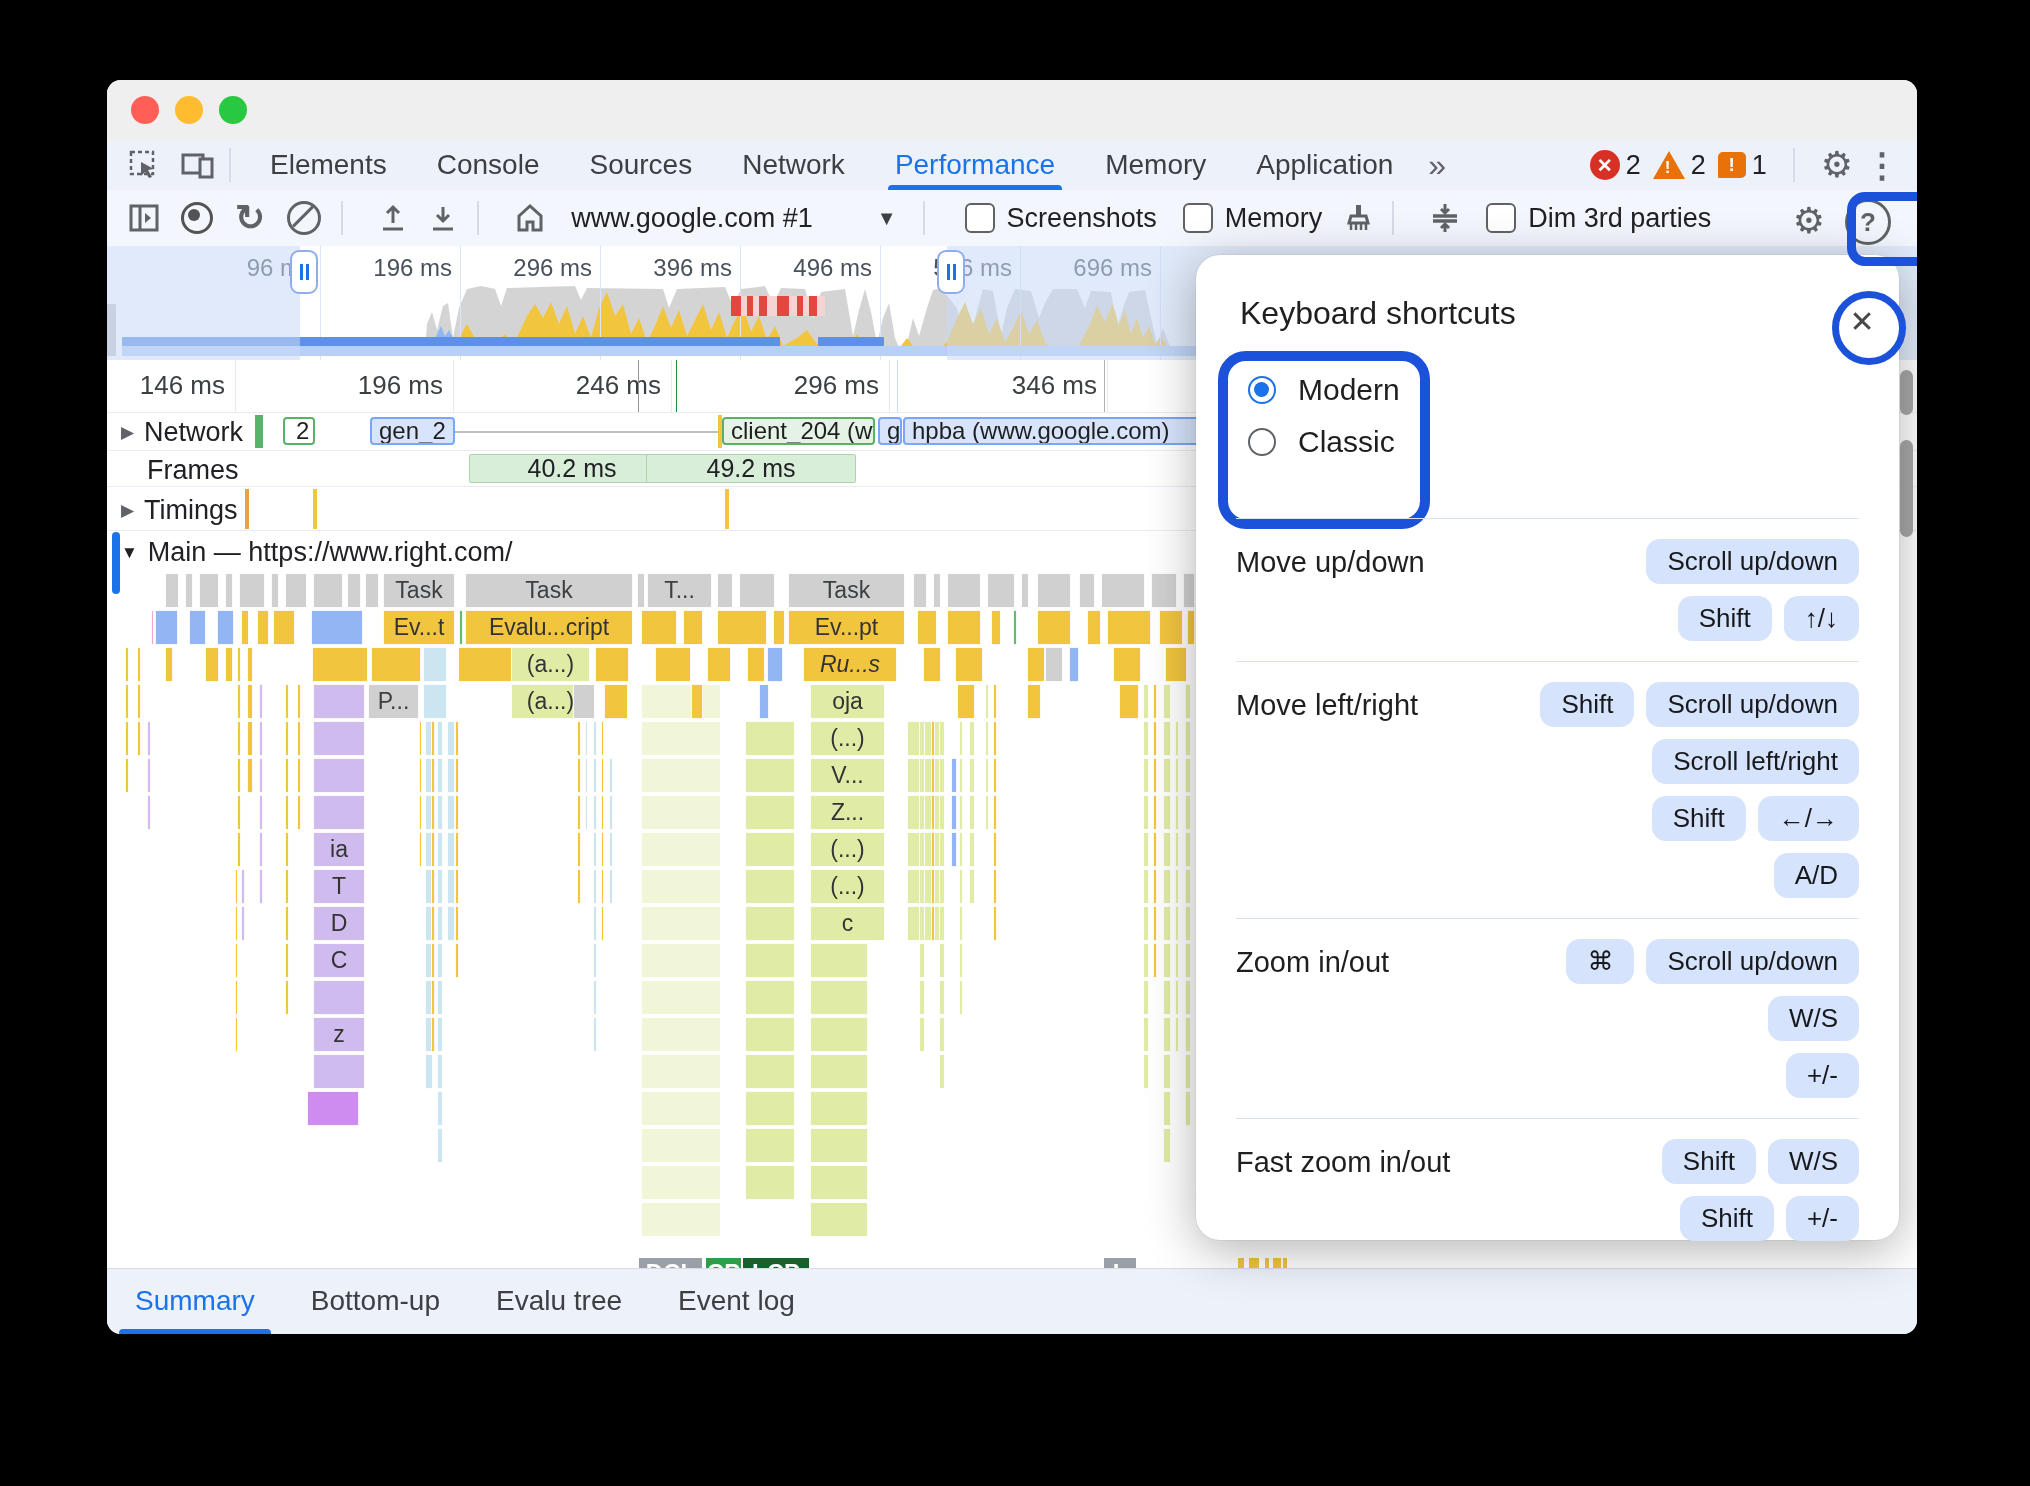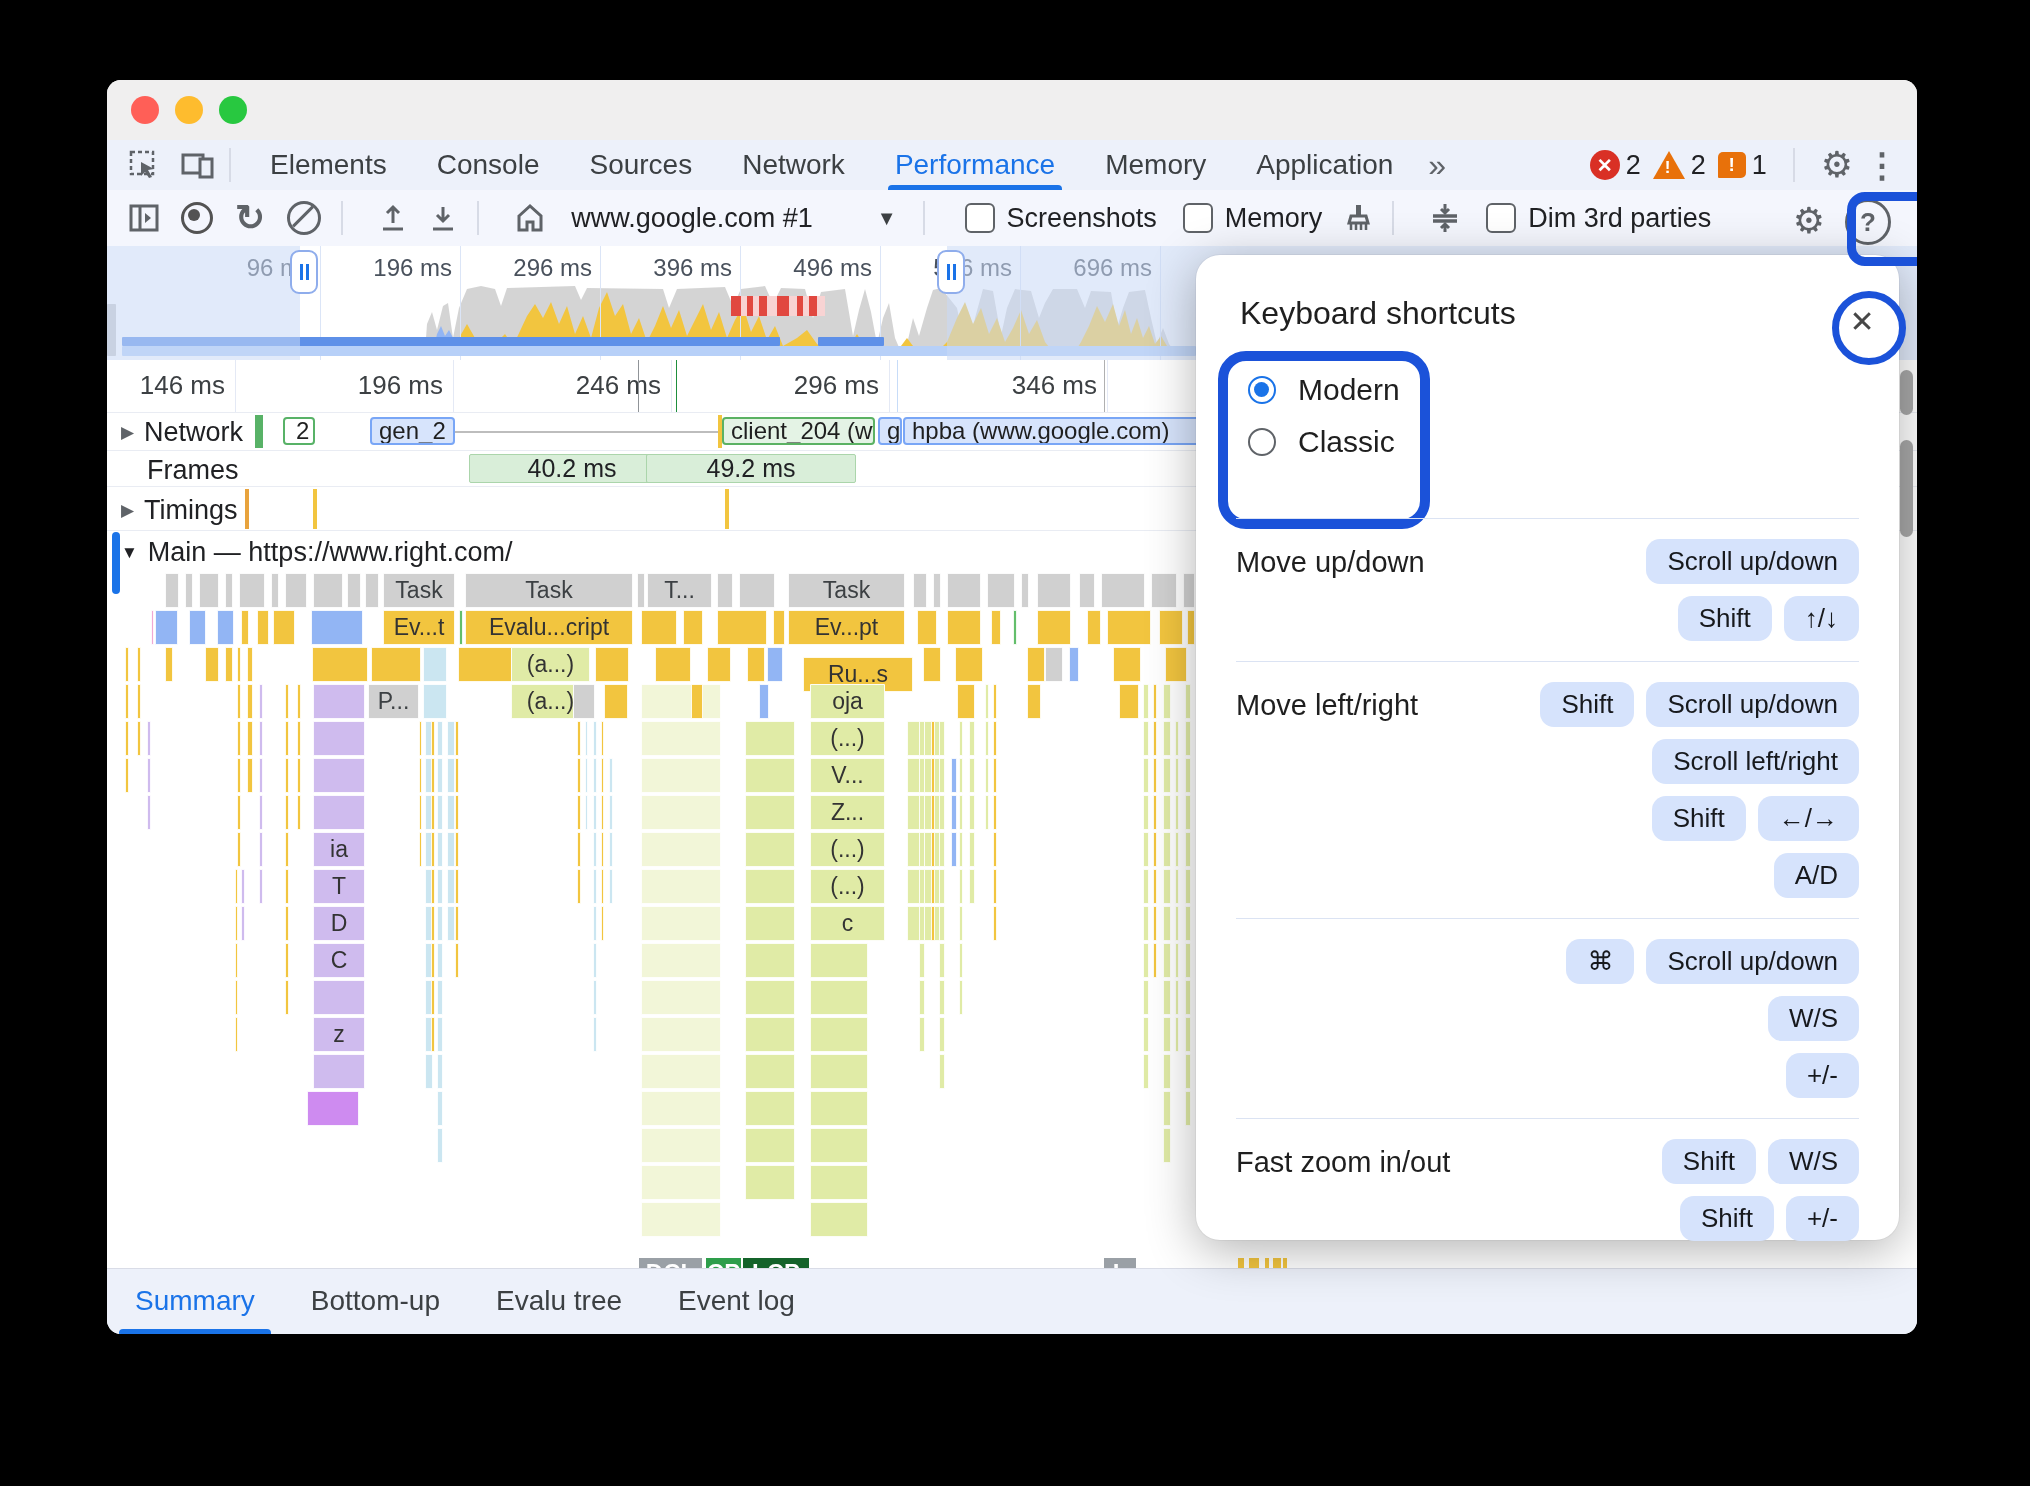--- a/index.html
+++ b/index.html
@@ -407,21 +407,21 @@
       <div class="fbar" style="left: 205px; top: 75px; width: 56px; background: rgb(242, 197, 63);"></div>
       <div class="fbar" style="left: 264px; top: 75px; width: 50px; background: rgb(242, 197, 63);"></div>
       <div class="fbar" style="left: 316px; top: 75px; width: 24px; background: rgb(203, 230, 241);"></div>
       <div class="fbar" style="left: 351px; top: 75px; width: 56px; background: rgb(242, 197, 63);"></div>
       <div class="fbar" style="left: 404px; top: 75px; width: 79px; background: rgb(224, 235, 166);">(a...)</div>
       <div class="fbar" style="left: 488px; top: 75px; width: 34px; background: rgb(242, 197, 63);"></div>
       <div class="fbar" style="left: 548px; top: 75px; width: 36px; background: rgb(242, 197, 63);"></div>
       <div class="fbar" style="left: 600px; top: 75px; width: 24px; background: rgb(242, 197, 63);"></div>
       <div class="fbar" style="left: 640px; top: 75px; width: 18px; background: rgb(242, 197, 63);"></div>
       <div class="fbar" style="left: 660px; top: 75px; width: 16px; background: rgb(146, 181, 244);"></div>
-      <div class="fbar" style="left: 696px; top: 85px; width: 110px; background: rgb(242, 197, 63);">Ru...s</div>
+      <div class="fbar" style="left: 696px; top: 75px; width: 94px; background: rgb(242, 197, 63); font-style: italic;">Ru...s</div>
       <div class="fbar" style="left: 816px; top: 75px; width: 18px; background: rgb(242, 197, 63);"></div>
       <div class="fbar" style="left: 848px; top: 75px; width: 28px; background: rgb(242, 197, 63);"></div>
       <div class="fbar" style="left: 920px; top: 75px; width: 18px; background: rgb(242, 197, 63);"></div>
       <div class="fbar" style="left: 938px; top: 75px; width: 18px; background: rgb(208, 208, 208);"></div>
       <div class="fbar" style="left: 962px; top: 75px; width: 10px; background: rgb(146, 181, 244);"></div>
       <div class="fbar" style="left: 1006px; top: 75px; width: 28px; background: rgb(242, 197, 63);"></div>
       <div class="fbar" style="left: 1058px; top: 75px; width: 22px; background: rgb(242, 197, 63);"></div>
       <div class="fbar" style="left: 206px; top: 112px; width: 52px; background: rgb(207, 187, 238);"></div>
       <div class="fbar" style="left: 261px; top: 112px; width: 51px; background: rgb(208, 208, 208); color: rgb(60, 64, 67);">P...</div>
       <div class="fbar" style="left: 316px; top: 112px; width: 24px; background: rgb(203, 230, 241);"></div>
@@ -783,20 +783,21 @@
             <div class="pline">
               <div class="pill">Shift</div>
               <div class="pill">←/→</div>
             </div>
             <div class="pline">
               <div class="pill">A/D</div>
             </div>
           </div>
         </div>
         <div class="psec">
+          <div class="pseclabel">Zoom in/out</div>
           <div class="plines">
             <div class="pline">
               <div class="pill">⌘</div>
               <div class="pill">Scroll up/down</div>
             </div>
             <div class="pline">
               <div class="pill">W/S</div>
             </div>
             <div class="pline">
               <div class="pill">+/-</div>

